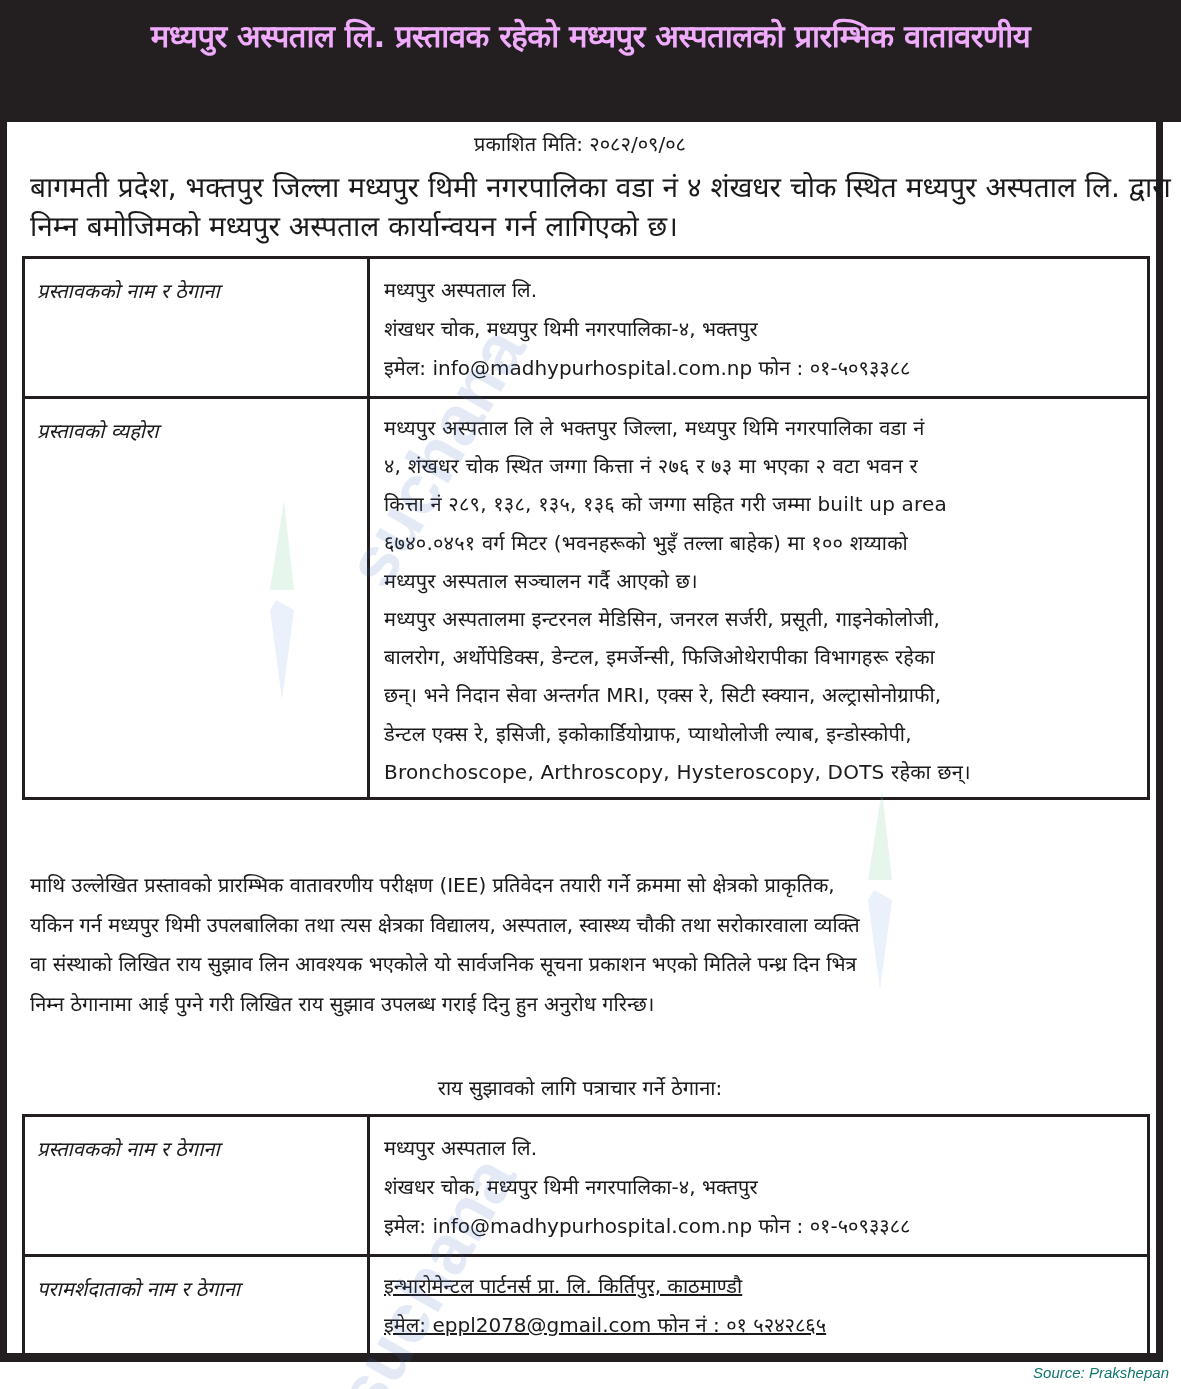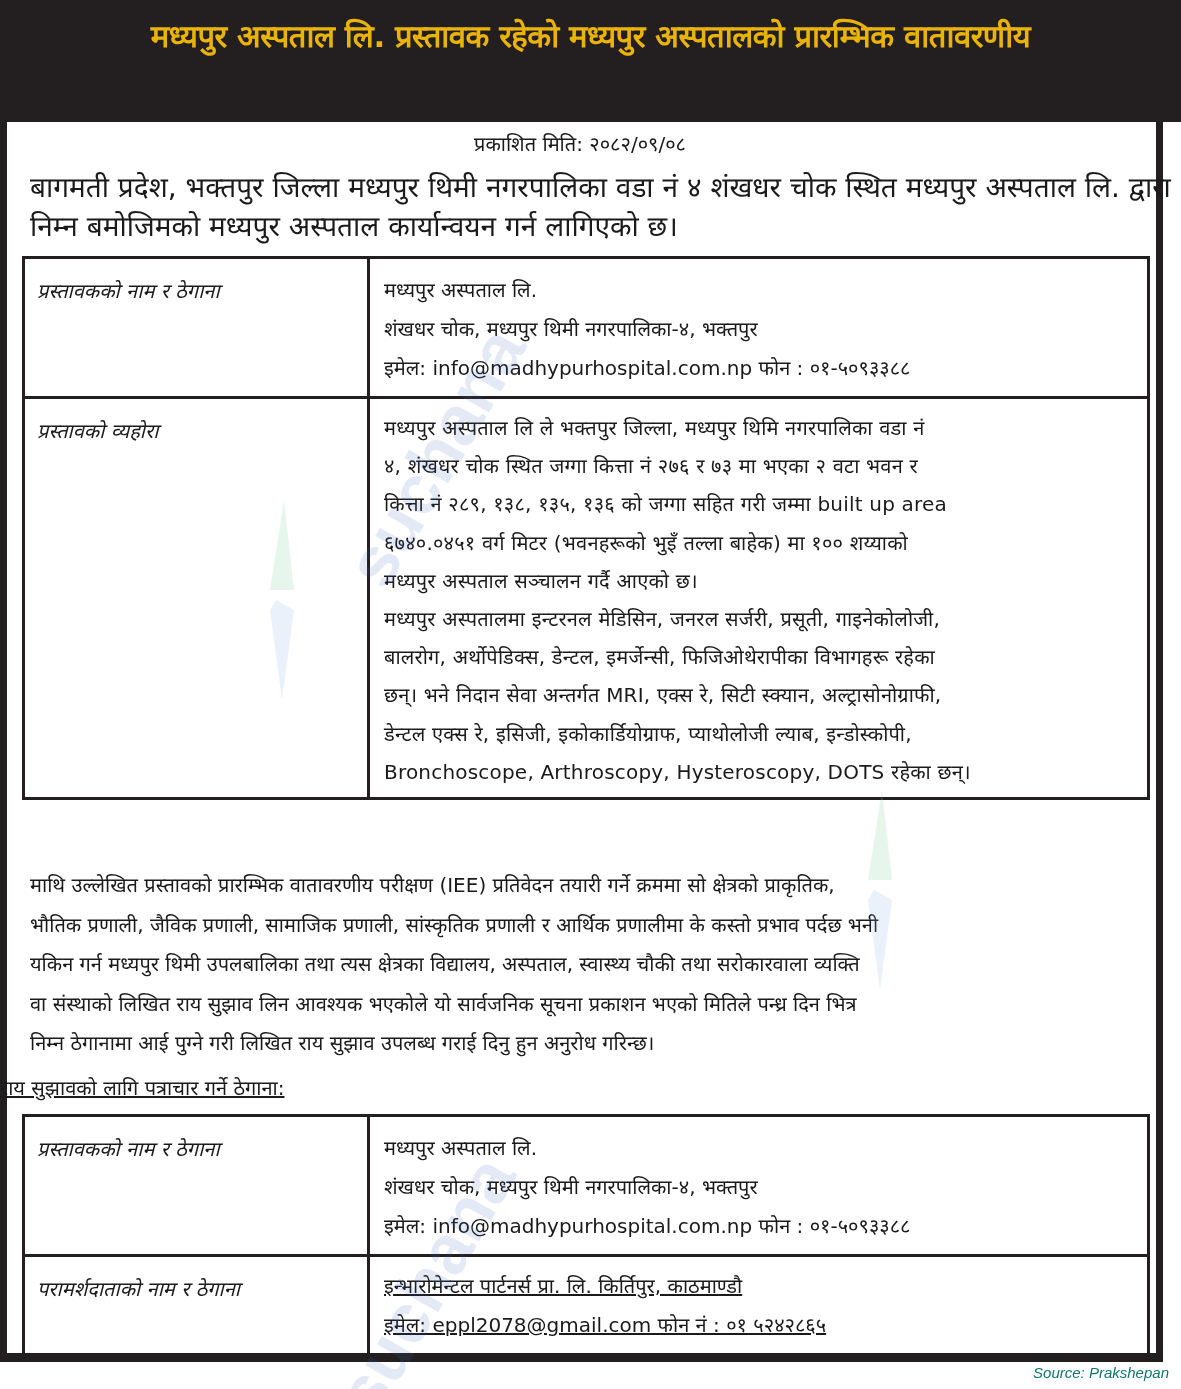--- a/index.html
+++ b/index.html
@@ -23,21 +23,21 @@
       height: 1364px;
       box-sizing: border-box;
     }
     .header {
       position: absolute;
       left: 0;
       top: 0;
       width: 1181px;
       height: 122px;
       background: #231f20;
-      color: #eab308;
+      color: #f0abfc;
       text-align: center;
       box-sizing: border-box;
       padding-top: 10px;
     }
     .header .line {
       font-family: "DejaVu Sans", sans-serif;
       font-weight: bold;
       font-size: 31px;
       line-height: 52px;
       letter-spacing: -0.5px;
@@ -118,24 +118,24 @@
       width: 1120px;
       font-size: 20px;
       line-height: 39.5px;
     }
     .para .ln { display: block; white-space: nowrap; }
     .corr-heading {
       position: absolute;
       left: 0;
       top: 1070px;
       width: 1160px;
+      text-align: center;
       font-size: 20px;
       line-height: 36px;
       white-space: nowrap;
-      text-decoration: underline;
     }
     .source {
       position: absolute;
       right: 12px;
       top: 1364px;
       font-family: "Liberation Sans", sans-serif;
       font-style: italic;
       font-size: 15px;
       color: #0f766e;
     }
@@ -198,21 +198,20 @@
         <span class="val-line">छन्। भने निदान सेवा अन्तर्गत MRI, एक्स रे, सिटी स्क्यान, अल्ट्रासोनोग्राफी,</span>
         <span class="val-line">डेन्टल एक्स रे, इसिजी, इकोकार्डियोग्राफ, प्याथोलोजी ल्याब, इन्डोस्कोपी,</span>
         <span class="val-line">Bronchoscope, Arthroscopy, Hysteroscopy, DOTS रहेका छन्।</span>
       </td>
     </tr>
   </tbody>
     </table>
 
   <div class="para">
     <span class="ln">माथि उल्लेखित प्रस्तावको प्रारम्भिक वातावरणीय परीक्षण (IEE) प्रतिवेदन तयारी गर्ने क्रममा सो क्षेत्रको प्राकृतिक,</span>
-    <span class="ln">भौतिक प्रणाली, जैविक प्रणाली, सामाजिक प्रणाली, सांस्कृतिक प्रणाली र आर्थिक प्रणालीमा के कस्तो प्रभाव पर्दछ भनी</span>
     <span class="ln">यकिन गर्न मध्यपुर थिमी उपलबालिका तथा त्यस क्षेत्रका विद्यालय, अस्पताल, स्वास्थ्य चौकी तथा सरोकारवाला व्यक्ति</span>
     <span class="ln">वा संस्थाको लिखित राय सुझाव लिन आवश्यक भएकोले यो सार्वजनिक सूचना प्रकाशन भएको मितिले पन्ध्र दिन भित्र</span>
     <span class="ln">निम्न ठेगानामा आई पुग्ने गरी लिखित राय सुझाव उपलब्ध गराई दिनु हुन अनुरोध गरिन्छ।</span>
   </div>
 
   <div class="corr-heading">राय सुझावको लागि पत्राचार गर्ने ठेगाना:</div>
 
   <table class="info" id="table2">
     <tbody>
         <tr class="r1">

